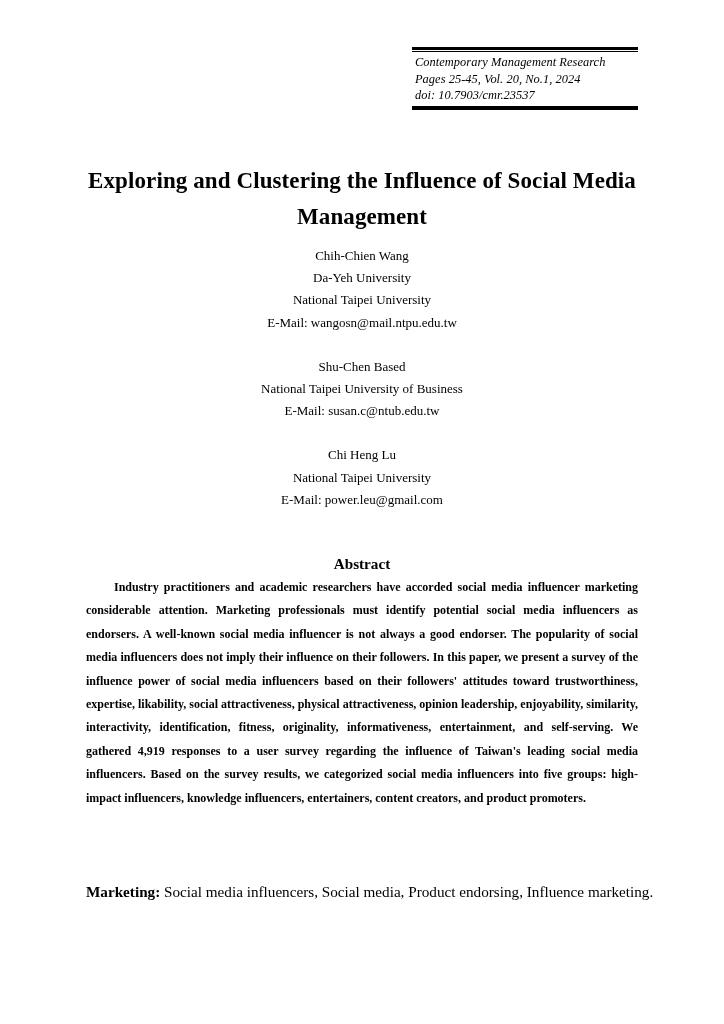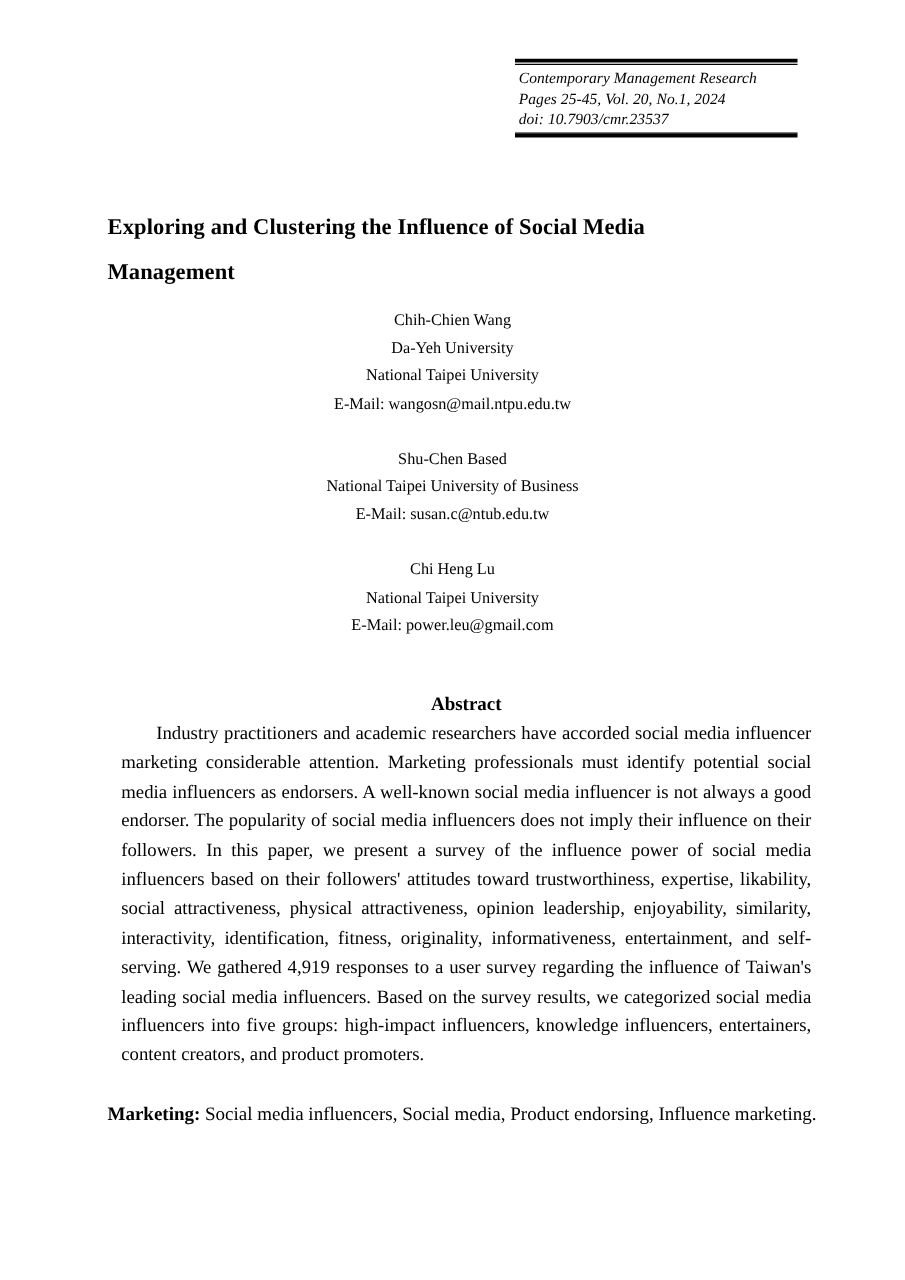--- a/index.html
+++ b/index.html
@@ -48,22 +48,22 @@
     white-space: nowrap;
   }
   .journal-lines div { letter-spacing: 0.05px; font-style: italic; }
 
   
   .paper-title {
     position: absolute;
     left: 86px;
     top: 163px;
     width: 552px;
-    text-align: left;
-    font-size: 18px;
+    text-align: center;
+    font-size: 23px;
     font-weight: bold;
     line-height: 36px;
     letter-spacing: 0.1px;
   }
 
   
   .authors {
     position: absolute;
     left: 86px;
     top: 245px;
@@ -72,38 +72,39 @@
     font-size: 13px;
     line-height: 22.2px;
   }
   .author-block { margin-bottom: 22px; }
   .author-block:last-child { margin-bottom: 0; }
   .author-block div { white-space: nowrap; }
 
   
   .abstract-section {
     position: absolute;
-    left: 97px;
+    left: 86px;
     top: 553px;
     width: 552px;
   }
   .abstract-heading {
     text-align: center;
     font-size: 15.2px;
     font-weight: bold;
     line-height: 21px;
     margin-bottom: 2px;
   }
   .abstract-body {
-    font-size: 15px;
+    font-size: 12px;
     line-height: 23.4px;
     text-align: justify;
     text-justify: inter-word;
     text-indent: 28px;
     hyphens: none;
+    font-weight: bold;
   }
 
   
   .keywords {
     position: absolute;
     left: 86px;
     top: 880px;
     width: 552px;
     font-size: 15.2px;
     line-height: 23.4px;

